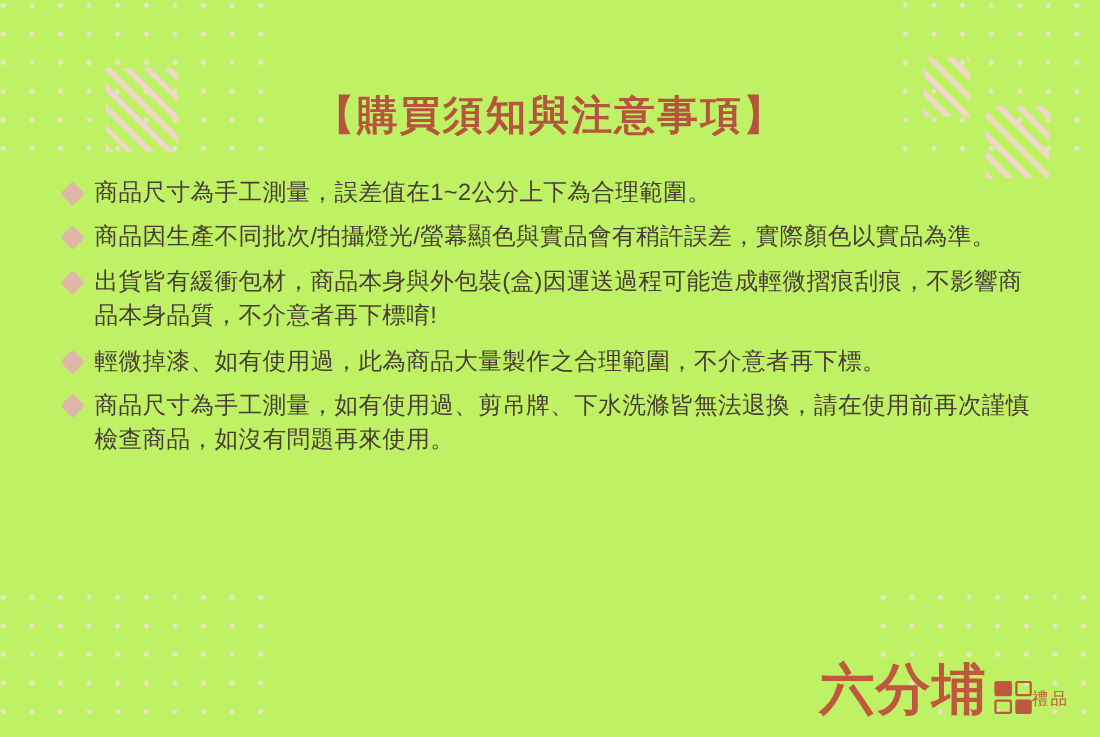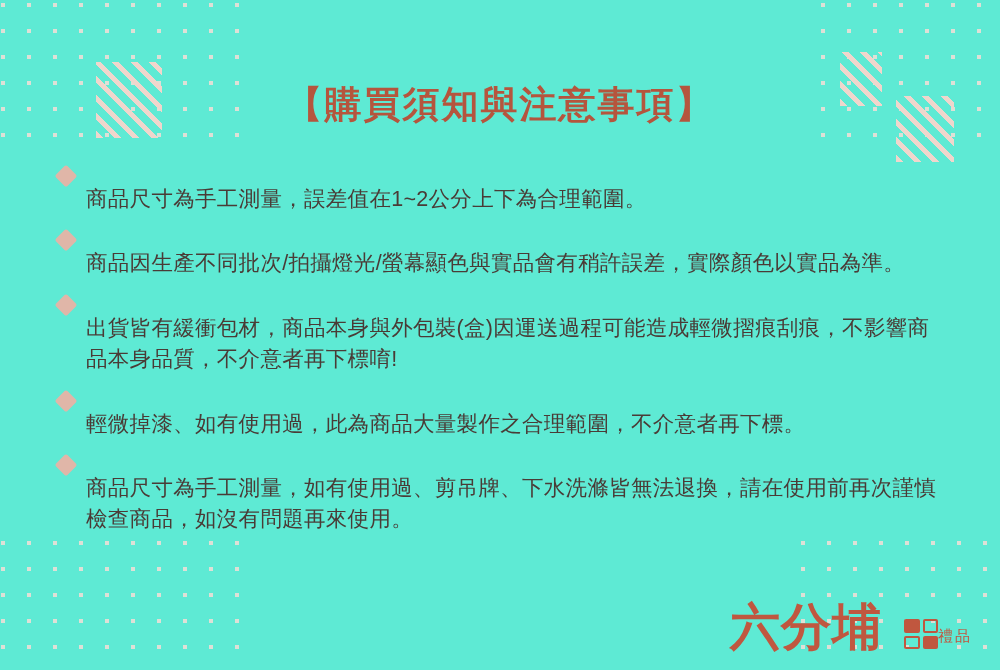--- a/index.html
+++ b/index.html
@@ -11,21 +11,21 @@
     height: 670px;
     font-family: "Liberation Sans", sans-serif;
     background: #fbeeea;
     overflow: hidden;
   }
 
   .page {
     position: relative;
     width: 1000px;
     height: 670px;
-    background: #5eead4;
+    background: #bef264;
     overflow: hidden;
   }
 
   
   .dots {
     position: absolute;
     width: 260px;
     height: 150px;
     background-image: radial-gradient(#f4ded6 2.2px, transparent 2.3px);
     background-size: 26px 26px;
@@ -88,31 +88,29 @@
     transform: rotate(45deg);
     border-radius: 2px;
   }
 
   .text {
     flex: 1 1 auto;
     font-size: 21.5px;
     line-height: 1.46;
     color: #4a3b36;
     letter-spacing: .3px;
-    margin-top: 24px;
   }
 
   
   .logo {
     position: absolute;
     right: 28px;
     bottom: 18px;
     display: flex;
     align-items: flex-end;
-    gap: 15px;
   }
   .logo-main {
     font-size: 50px;
     font-weight: bold;
     color: #c0573f;
     letter-spacing: 1px;
     line-height: 1;
   }
   .logo-side {
     margin-left: 6px;

